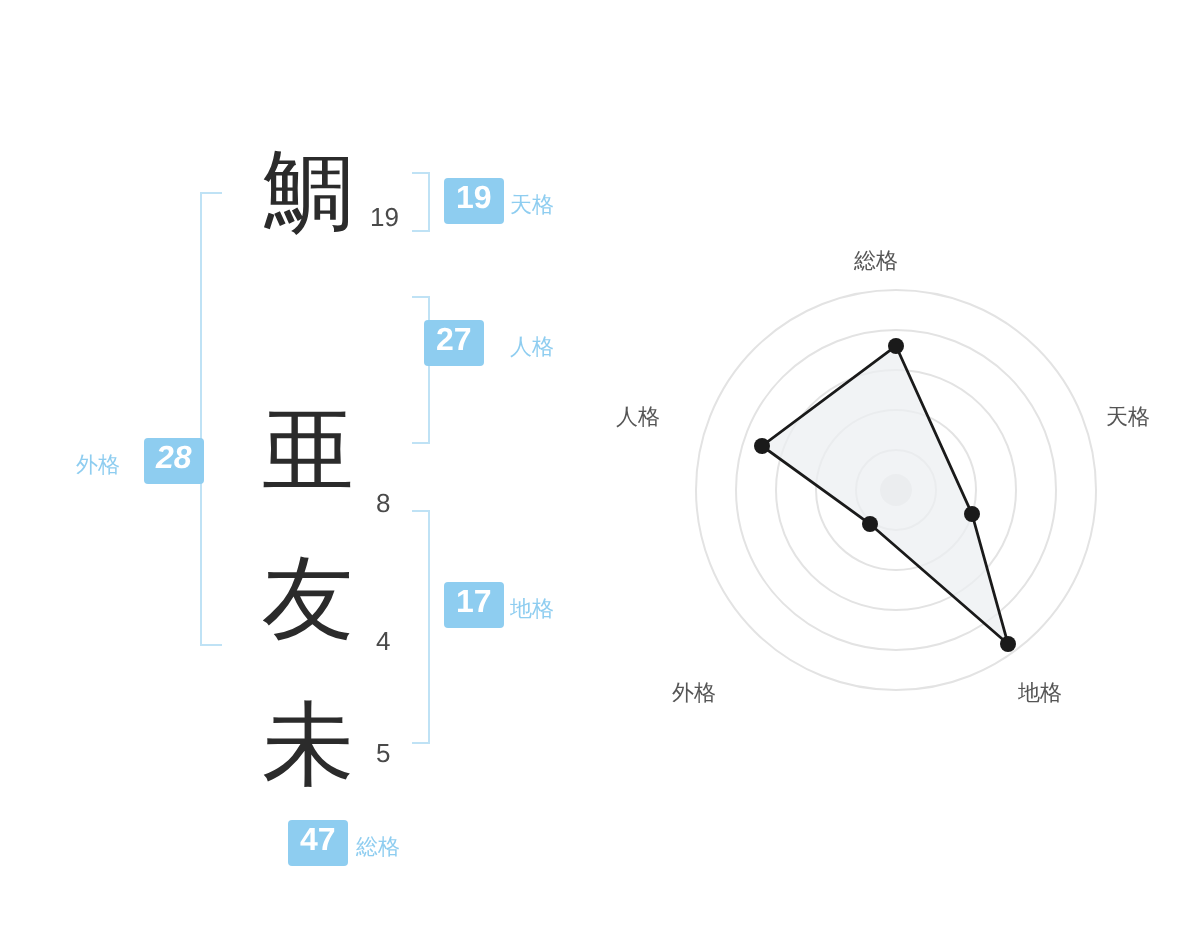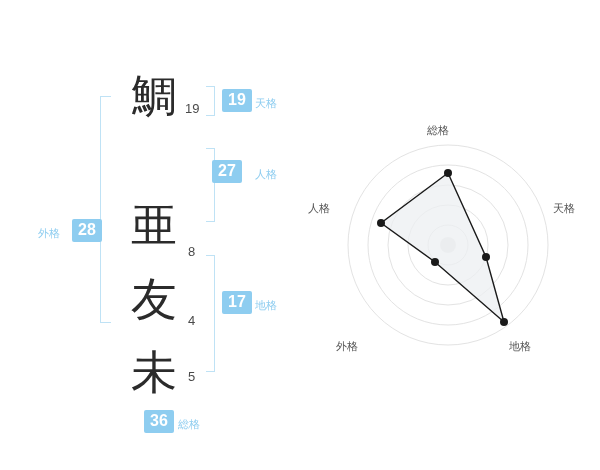--- a/index.html
+++ b/index.html
@@ -99,38 +99,38 @@
     <div class="kanji" style="left:126px; top:350px;">未</div>
 
     <div class="stroke-num" style="left:185px; top:101px;">19</div>
     <div class="stroke-num" style="left:188px; top:244px;">8</div>
     <div class="stroke-num" style="left:188px; top:313px;">4</div>
     <div class="stroke-num" style="left:188px; top:369px;">5</div>
 
     <div class="bracket" style="left:100px; top:96px; width:10px; height:225px;"></div>
 
     <div class="badge-label" style="left:38px; top:227px;">外格</div>
-    <div class="badge" style="left:72px; top:219px;">28</div>
+    <div class="badge" style="left:72px; top:219px;font-style:italic;">28</div>
 
     <div class="bracket right" style="left:206px; top:86px; width:8px; height:28px;"></div>
 
     <div class="bracket right" style="left:206px; top:148px; width:8px; height:72px;"></div>
 
     <div class="bracket right" style="left:206px; top:255px; width:8px; height:115px;"></div>
 
     <div class="badge" style="left:222px; top:89px;">19</div>
     <div class="badge-label" style="left:255px; top:97px;">天格</div>
 
     <div class="badge" style="left:212px; top:160px;">27</div>
     <div class="badge-label" style="left:255px; top:168px;">人格</div>
 
     <div class="badge" style="left:222px; top:291px;">17</div>
     <div class="badge-label" style="left:255px; top:299px;">地格</div>
 
-    <div class="badge" style="left:144px; top:410px;">36</div>
+    <div class="badge" style="left:144px; top:410px;">47</div>
     <div class="badge-label" style="left:178px; top:418px;">総格</div>
   </div>
 
   <div class="radar-panel">
     <svg width="300" height="470" viewBox="0 0 300 470">
 
       <g fill="none" stroke="#e3e3e3" stroke-width="1">
         <circle cx="148" cy="245" r="100"></circle>
         <circle cx="148" cy="245" r="80"></circle>
         <circle cx="148" cy="245" r="60"></circle>

